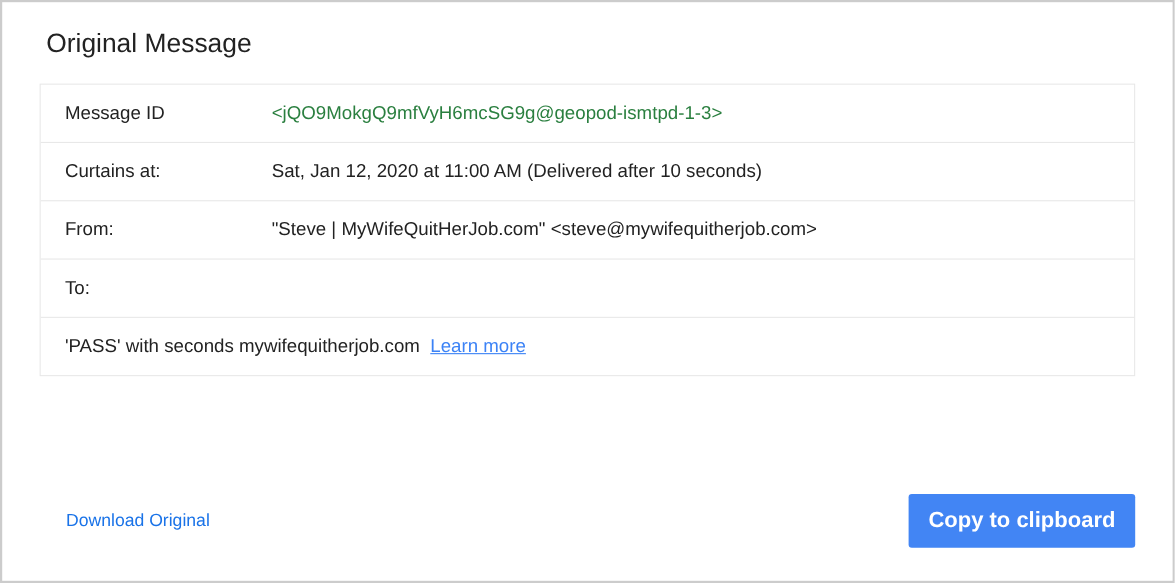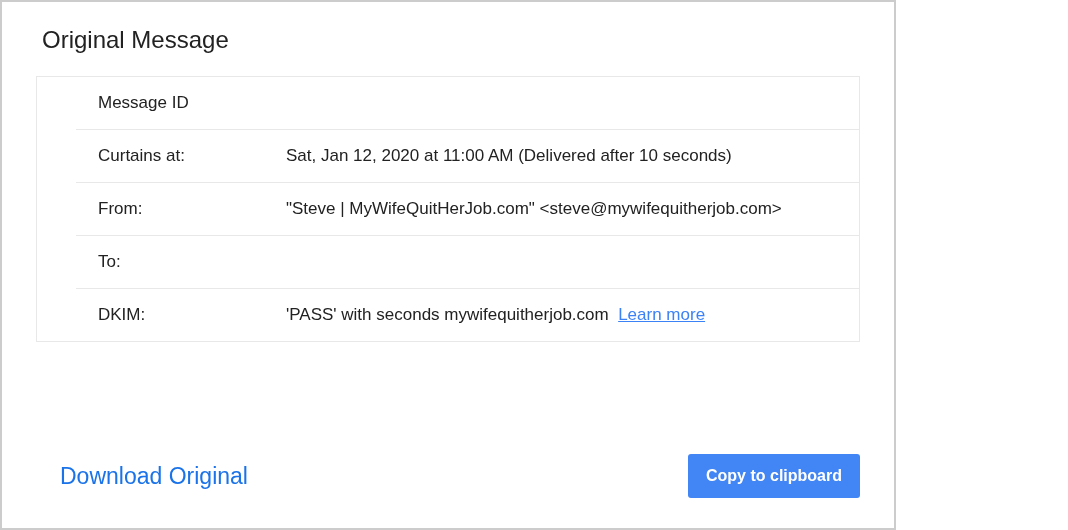--- a/index.html
+++ b/index.html
@@ -8,38 +8,37 @@
       padding: 0;
     }
     body {
       font-family: Arial, "Helvetica Neue", Helvetica, sans-serif;
       background: #fff;
       width: 1068px;
       height: 530px;
       overflow: hidden;
     }
     .outer {
-      width: 896px;
+      width: 1068px;
       height: 530px;
       border: 2px solid #ccc;
       padding: 24px 34px 26px 34px;
       position: relative;
     }
     .title {
       font-size: 24px;
       color: #222;
       font-weight: 400;
       margin-bottom: 22px;
       margin-left: 6px;
     }
     .table {
       width: 100%;
       border: 1px solid #e8e8e8;
       border-collapse: collapse;
-      padding-left: 39px;
     }
     .row {
       display: flex;
       border-bottom: 1px solid #e8e8e8;
       padding: 16px 22px;
       font-size: 17px;
       color: #222;
       align-items: baseline;
     }
     .row:last-child {
@@ -64,64 +63,64 @@
       position: absolute;
       bottom: 30px;
       left: 34px;
       right: 34px;
       display: flex;
       justify-content: space-between;
       align-items: center;
     }
     .download {
       color: #1a73e8;
-      font-size: 23px;
+      font-size: 16px;
       cursor: pointer;
       margin-left: 24px;
     }
     .copy-btn {
       background: #4285f4;
       color: #fff;
       border: none;
       border-radius: 3px;
-      font-size: 16px;
+      font-size: 20px;
       font-weight: bold;
       padding: 13px 18px;
       cursor: pointer;
     }
   </style>
 </head>
 <body>
 
 <div class="outer">
   <div class="title">Original Message</div>
 
   <div class="table">
 
     <div class="row">
       <div class="label">Message ID</div>
+      <div class="value msgid">&lt;jQO9MokgQ9mfVyH6mcSG9g@geopod-ismtpd-1-3&gt;</div>
     </div>
 
     <div class="row">
       <div class="label">Curtains at:</div>
       <div class="value">Sat, Jan 12, 2020 at 11:00 AM (Delivered after 10 seconds)</div>
     </div>
 
     <div class="row">
       <div class="label">From:</div>
       <div class="value">"Steve | MyWifeQuitHerJob.com" &lt;steve@mywifequitherjob.com&gt;</div>
     </div>
 
     <div class="row">
       <div class="label">To:</div>
     </div>
 
 
     <div class="row">
-      <div class="label">DKIM:</div>
       <div class="value">
         <span>'PASS' with seconds mywifequitherjob.com</span>&nbsp;&nbsp;<span class="link">Learn more</span>
       </div>
     </div>
 
   </div>
 
   <div class="actions">
     <span class="download">Download Original</span>
     <button class="copy-btn">Copy to clipboard</button>

